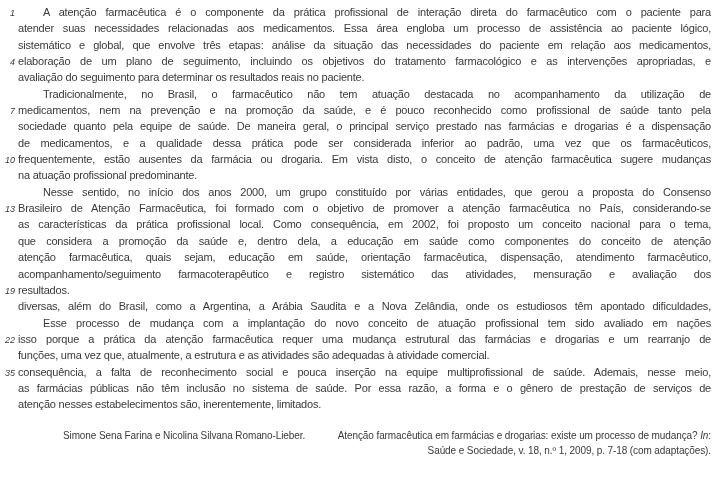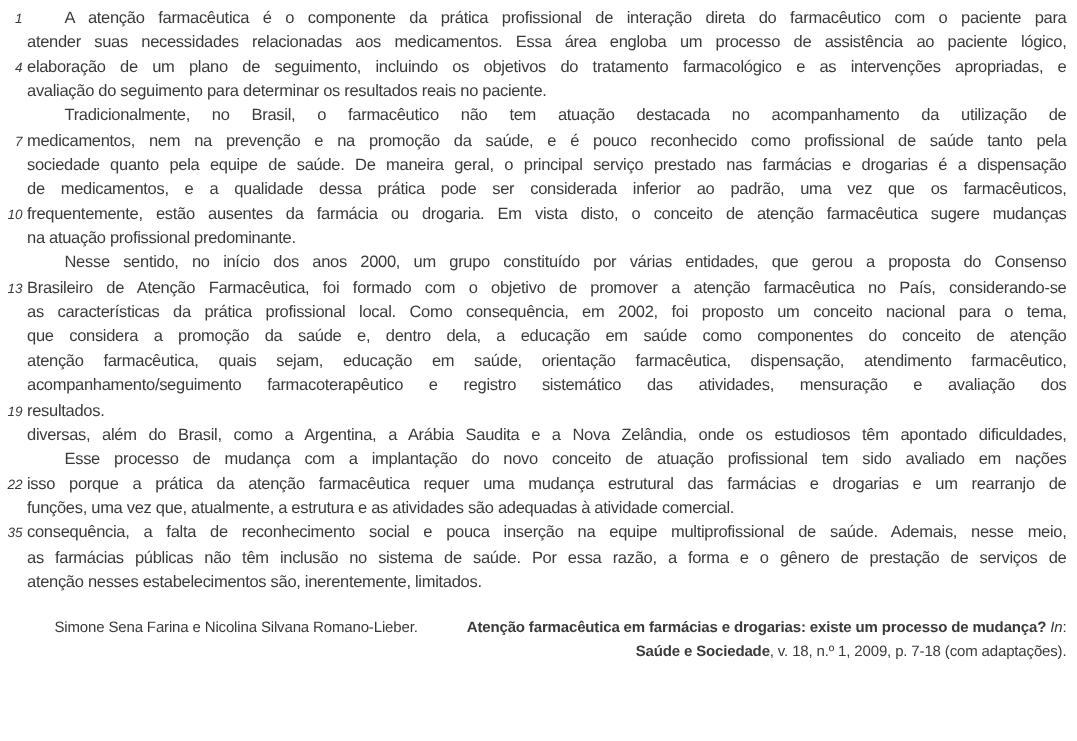--- a/index.html
+++ b/index.html
@@ -48,35 +48,39 @@
   }
   .citation {
     margin-top: 15px;
     margin-left: 18px;
     text-align: right;
     font-size: 10px;
     line-height: 15.5px;
     letter-spacing: -0.1px;
     color: #3a3a3a;
   }
-  .citation .b { font-weight: 700; margin-left: 30px; }
+  .citation .b { font-weight: 400; margin-left: 30px; }
   .citation .i { font-style: italic; }
 </style>
 </head>
 <body>
 
 <div class="doc">
   <div class="lines">
       <div class="line">
         <span class="num">1</span>
         <span class="txt just ind">A atenção farmacêutica é o componente da prática profissional de interação direta do farmacêutico com o paciente para</span>
       </div>
       <div class="line">
         <span class="num"></span>
         <span class="txt just">atender suas necessidades relacionadas aos medicamentos. Essa área engloba um processo de assistência ao paciente lógico,</span>
+      </div>
+      <div class="line">
+        <span class="num"></span>
+        <span class="txt just">sistemático e global, que envolve três etapas: análise da situação das necessidades do paciente em relação aos medicamentos,</span>
       </div>
       <div class="line">
         <span class="num">4</span>
         <span class="txt just">elaboração de um plano de seguimento, incluindo os objetivos do tratamento farmacológico e as intervenções apropriadas, e</span>
       </div>
       <div class="line">
         <span class="num"></span>
         <span class="txt">avaliação do seguimento para determinar os resultados reais no paciente.</span>
       </div>
       <div class="line">

